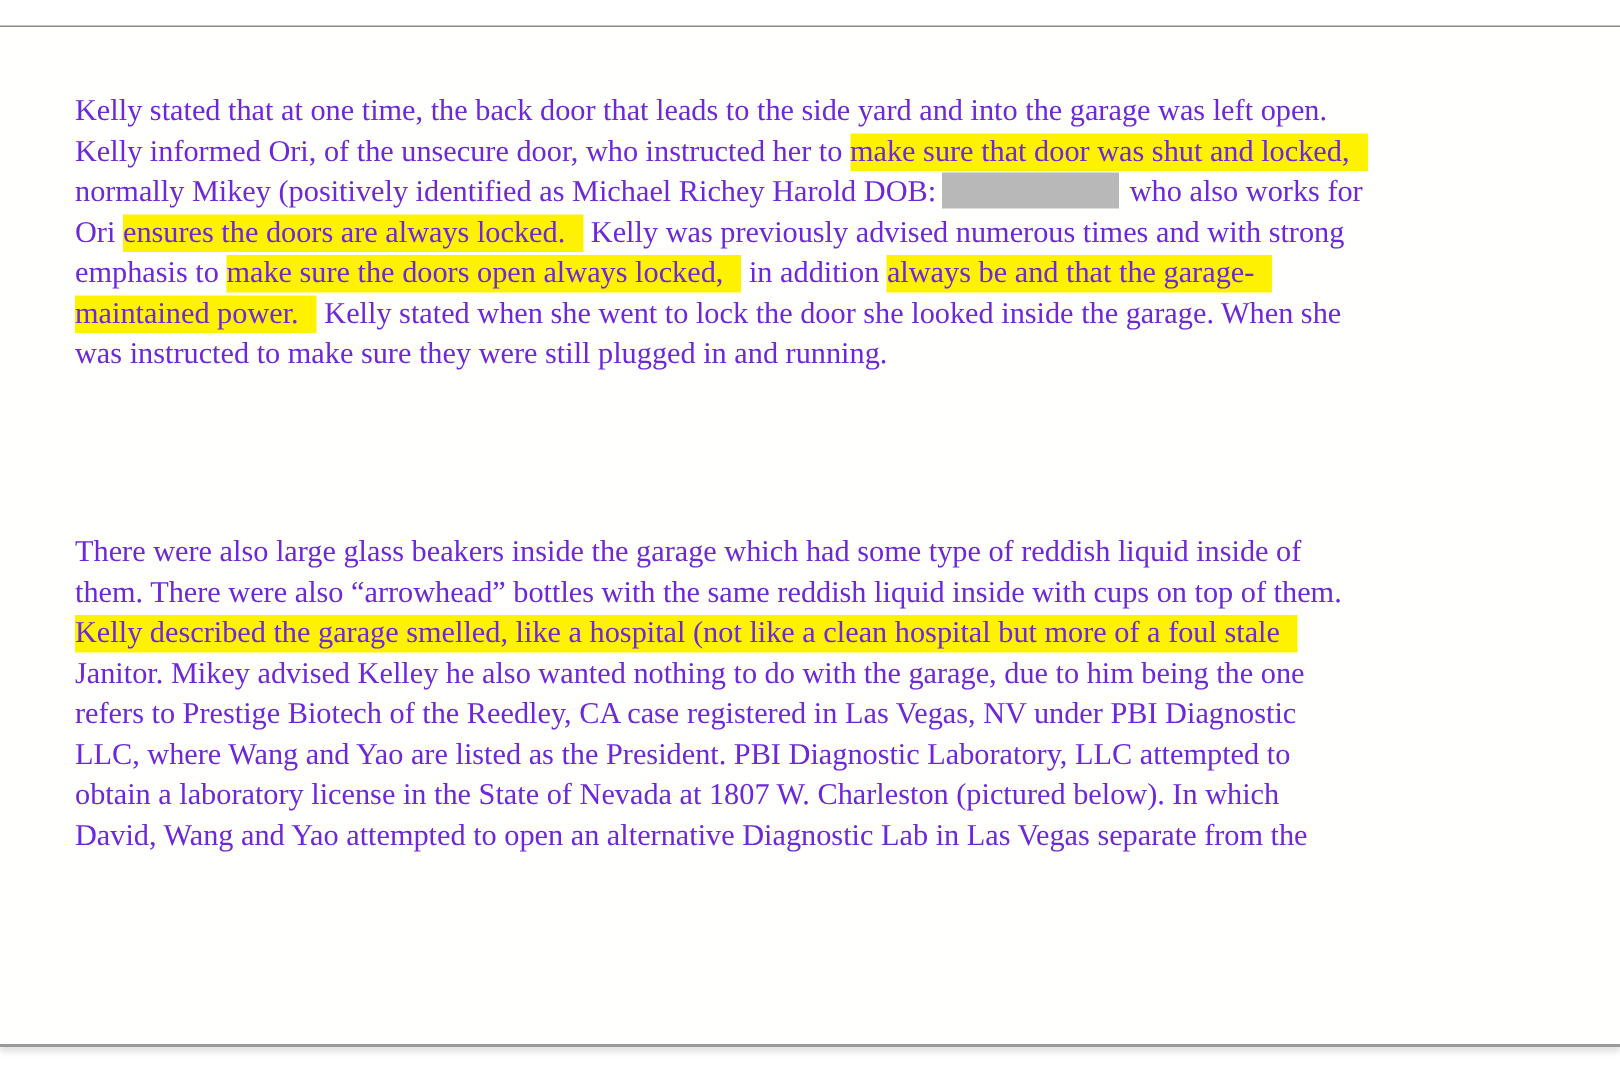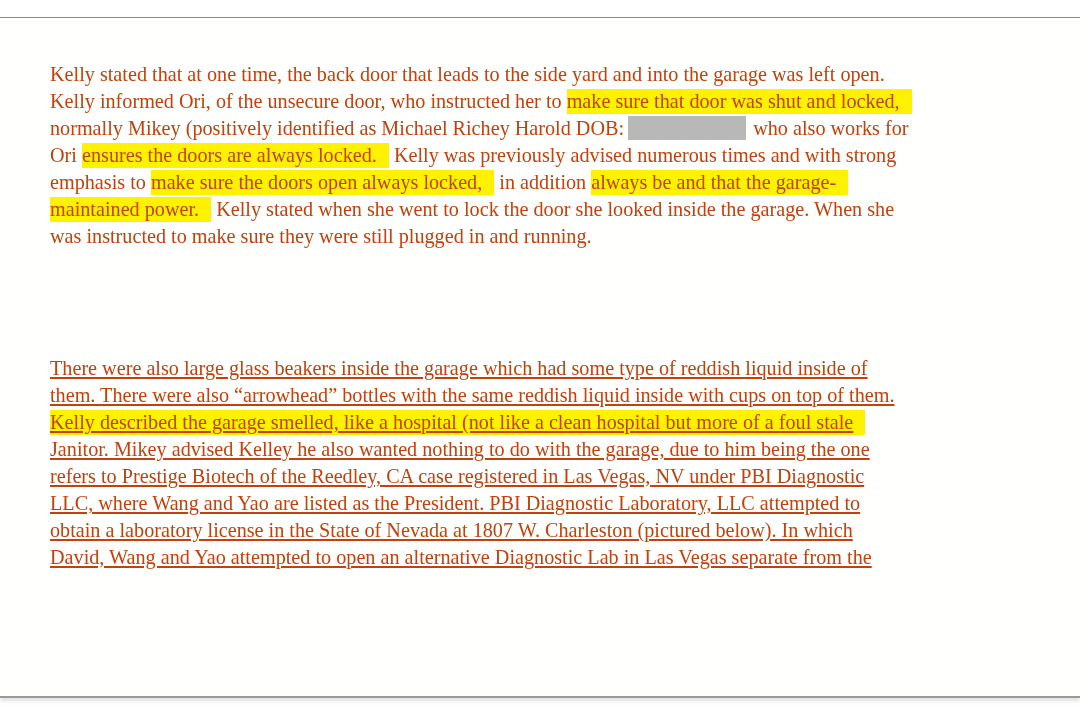--- a/index.html
+++ b/index.html
@@ -19,21 +19,21 @@
       border-top: 1px solid #8a8a8a;
       border-bottom: 2px solid #9a9a9a;
       box-shadow: 0 3px 4px rgba(0,0,0,0.12);
       background: #fffffe;
     }
     .para {
       position: absolute;
       left: 50px;
       font-family: "Liberation Serif", serif;
       font-size: 20.2px;
-      color: #c2410c;
+      color: #6d28d9;
       line-height: 27px;
     }
     .line {
       white-space: nowrap;
       height: 27px;
     }
     .hl {
       background: #fff200;
       padding: 1px 12px 2px 0;
     }
@@ -52,21 +52,21 @@
 <div class="page">
   <div class="para" id="para-0" style="top:43px;">
       <div class="line"><span>Kelly stated that at one time, the back door that leads to the side yard and into the garage was left open.</span></div>
       <div class="line"><span>Kelly informed Ori, of the unsecure door, who instructed her to </span><span class="hl">make sure that door was shut and locked,</span></div>
       <div class="line"><span>normally Mikey (positively identified as Michael Richey Harold DOB:</span><span class="redact"></span><span>        who also works for</span></div>
       <div class="line"><span>Ori </span><span class="hl">ensures the doors are always locked.</span><span> Kelly was previously advised numerous times and with strong</span></div>
       <div class="line"><span>emphasis to </span><span class="hl">make sure the doors open always locked,</span><span> in addition </span><span class="hl">always be and that the garage-</span></div>
       <div class="line"><span class="hl">maintained power.</span><span> Kelly stated when she went to lock the door she looked inside the garage. When she</span></div>
       <div class="line"><span>was instructed to make sure they were still plugged in and running.</span></div>
     </div>
-  <div class="para" id="para-1" style="top:337px;text-decoration:underline;">
+  <div class="para" id="para-1" style="top:337px;">
       <div class="line"><span>There were also large glass beakers inside the garage which had some type of reddish liquid inside of</span></div>
       <div class="line"><span>them. There were also “arrowhead” bottles with the same reddish liquid inside with cups on top of them.</span></div>
       <div class="line"><span class="hl">Kelly described the garage smelled, like a hospital (not like a clean hospital but more of a foul stale</span></div>
       <div class="line"><span>Janitor. Mikey advised Kelley he also wanted nothing to do with the garage, due to him being the one</span></div>
       <div class="line"><span>refers to Prestige Biotech of the Reedley, CA case registered in Las Vegas, NV under PBI Diagnostic</span></div>
       <div class="line"><span>LLC, where Wang and Yao are listed as the President. PBI Diagnostic Laboratory, LLC attempted to</span></div>
       <div class="line"><span>obtain a laboratory license in the State of Nevada at 1807 W. Charleston (pictured below). In which</span></div>
       <div class="line"><span>David, Wang and Yao attempted to open an alternative Diagnostic Lab in Las Vegas separate from the</span></div>
     </div>
 </div>

